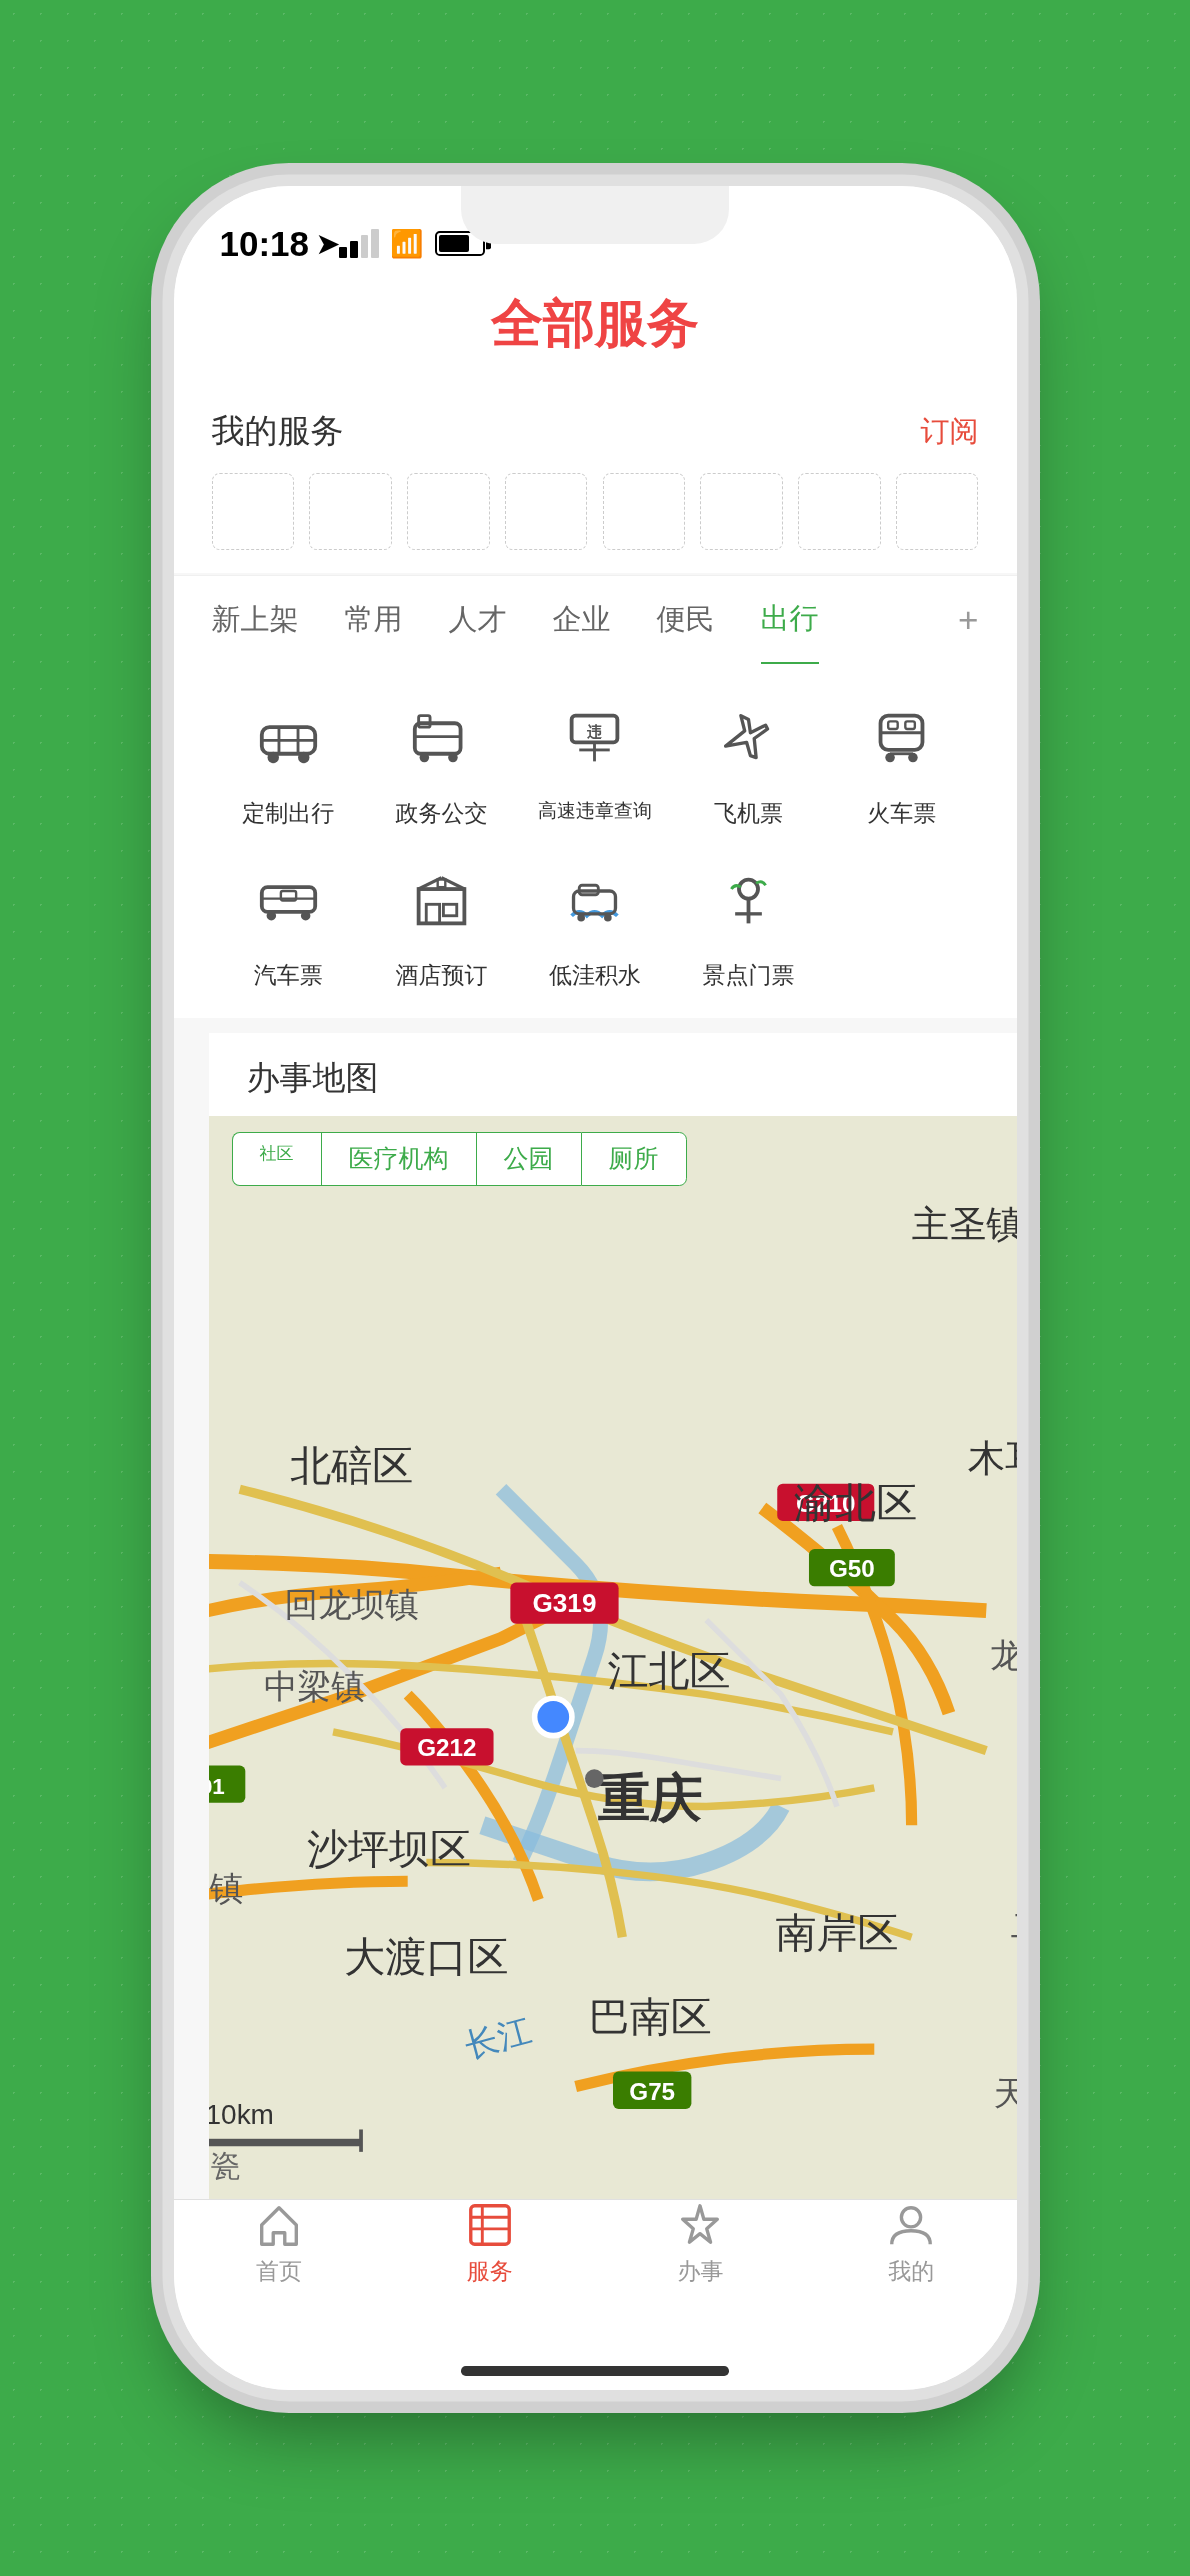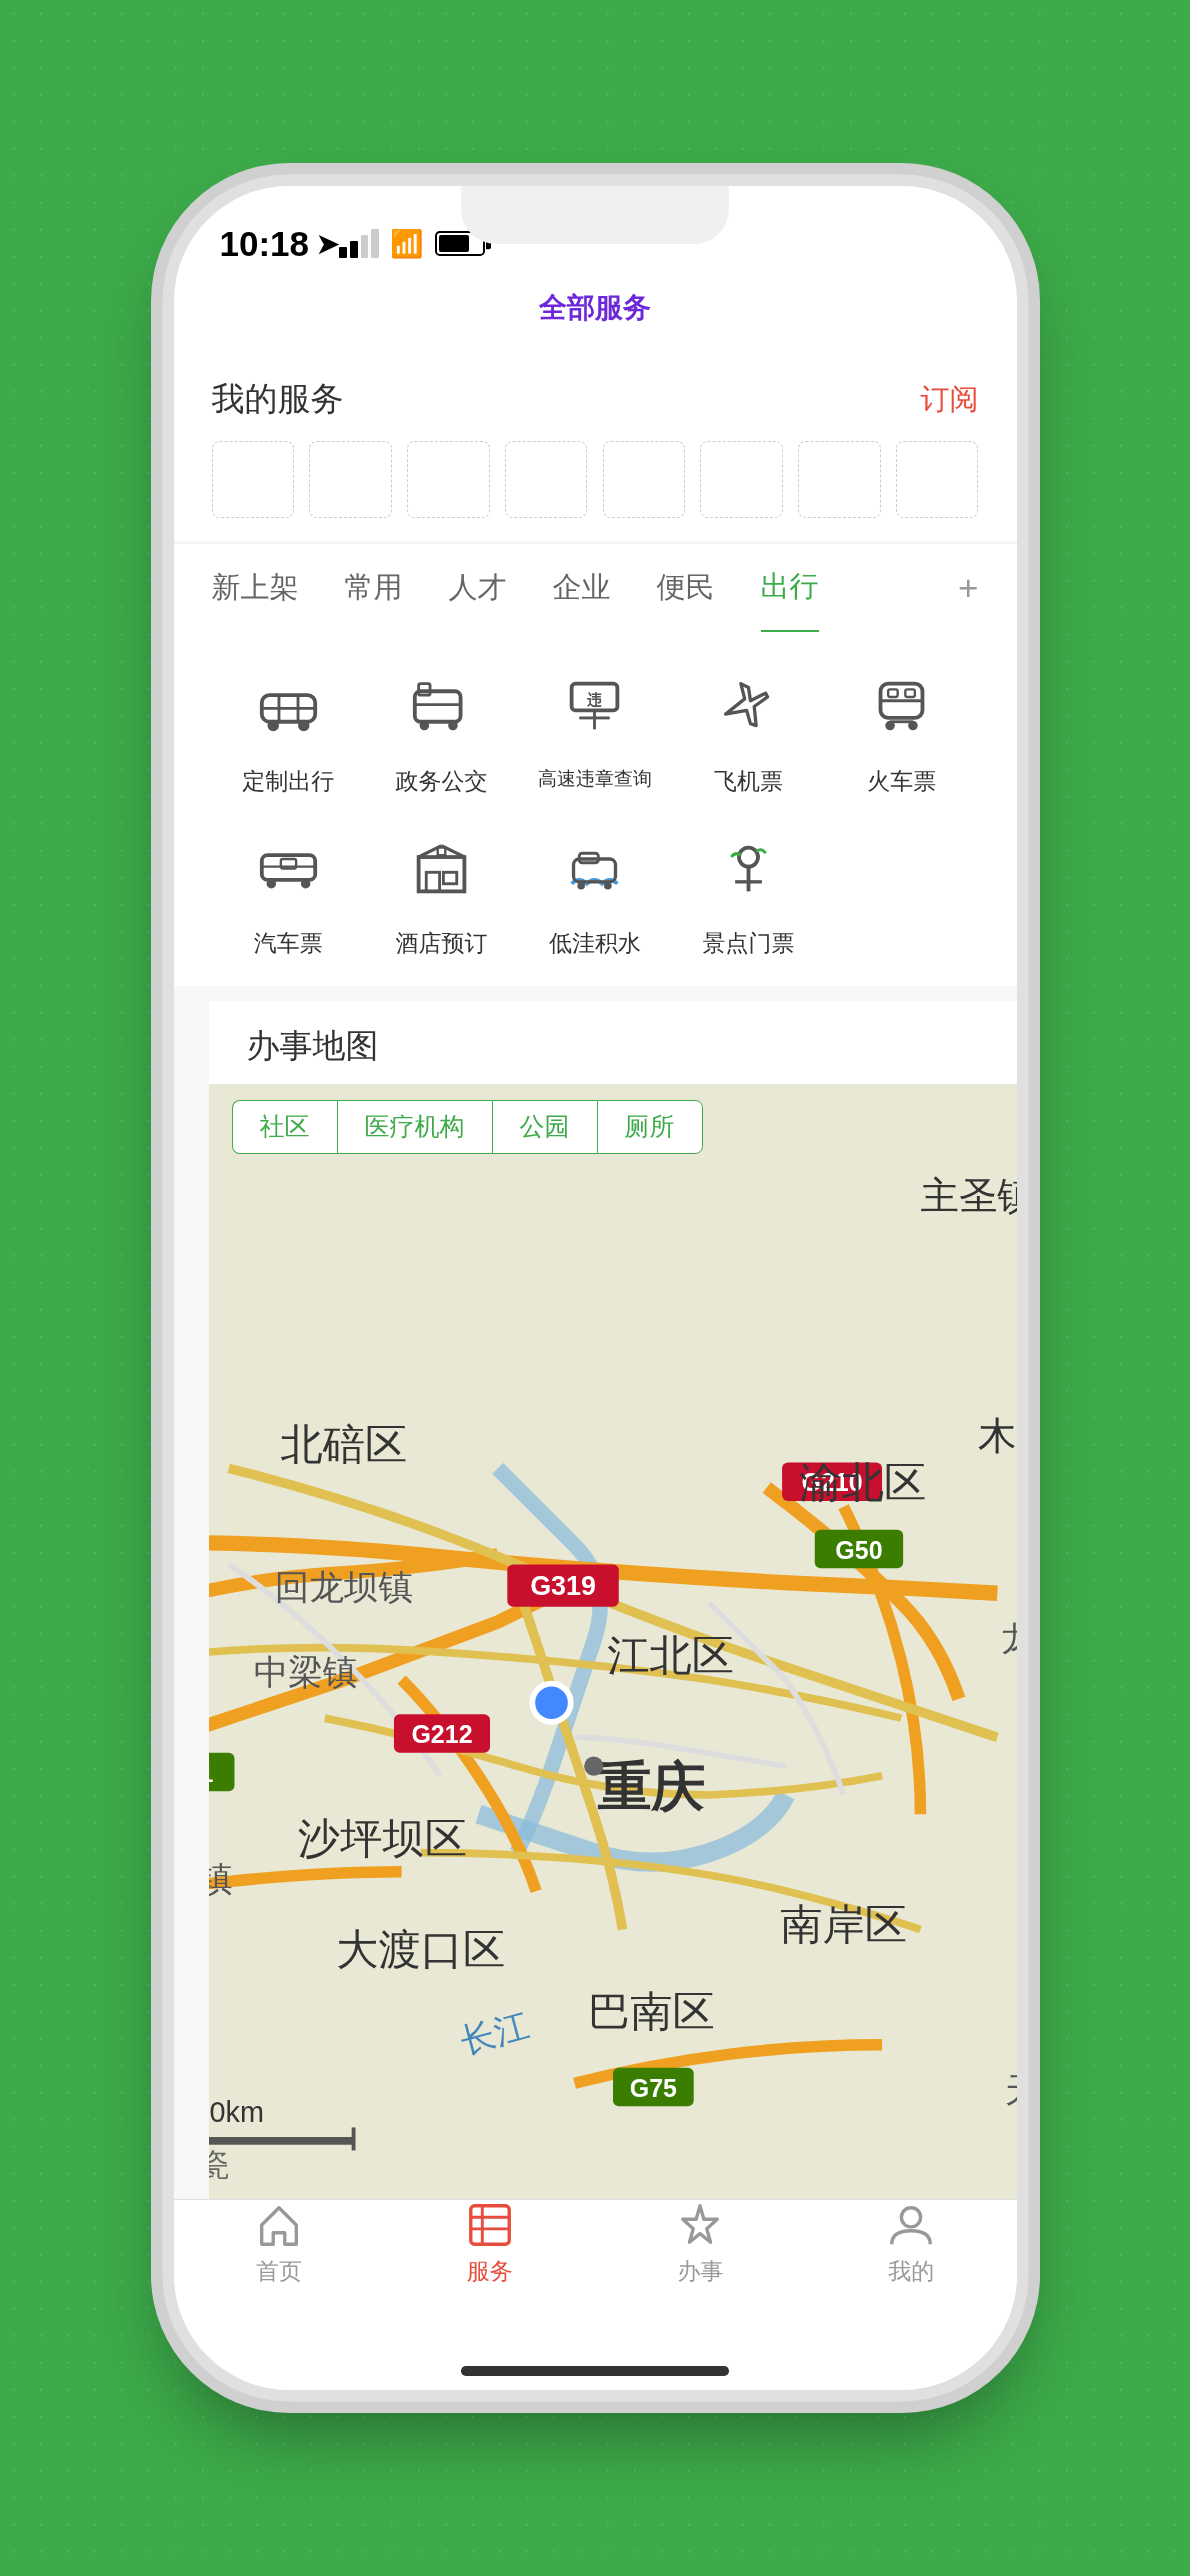--- a/index.html
+++ b/index.html
@@ -138,23 +138,23 @@
     }
 
     
     .page-title-bar {
       background: #ffffff;
       padding: 19px 0 23px;
       text-align: center;
       flex-shrink: 0;
     }
     .page-title {
-      font-size: 28px;
+      font-size: 52px;
       font-weight: 600;
-      color: #6d28d9;
+      color: #ef4444;
     }
 
     
     .content {
       flex: 1;
       overflow: hidden;
       display: flex;
       flex-direction: column;
       background: #f7f7f7;
     }
@@ -595,21 +595,21 @@
               <line x1="265" y1="543" x2="265" y2="555" stroke="#555" stroke-width="2"></line>
               <text x="200" y="540" text-anchor="middle" font-size="15" fill="#333">10km</text>
 
               <text x="100" y="568" font-size="16" fill="#666">高德地图 陶瓷</text>
               <circle cx="78" cy="562" r="12" fill="#4488cc"></circle>
               <text x="78" y="567" text-anchor="middle" font-size="11" fill="white">A</text>
             </svg>
 
             
             <div style="position:absolute; top:15.3px; left:23px; display:flex;">
-              <div style="padding:9.6px 27px; font-size:25px; color:#3dab4a; border:1.9px solid #3dab4a; background:white; border-right:none; border-radius:7.7px 0 0 7.7px; cursor:pointer;">
+              <div style="padding:9.6px 27px; font-size:17px; color:#3dab4a; border:1.9px solid #3dab4a; background:white; border-right:none; border-radius:7.7px 0 0 7.7px; cursor:pointer;">
                 社区
               </div>
               <div style="padding:9.6px 27px; font-size:25px; color:#3dab4a; border:1.9px solid #3dab4a; background:white; border-right:none; cursor:pointer;">
                 医疗机构
               </div>
               <div style="padding:9.6px 27px; font-size:25px; color:#3dab4a; border:1.9px solid #3dab4a; background:white; border-right:none; cursor:pointer;">
                 公园
               </div>
               <div style="padding:9.6px 27px; font-size:25px; color:#3dab4a; border:1.9px solid #3dab4a; background:white; border-radius:0 7.7px 7.7px 0; cursor:pointer;">
                 厕所

